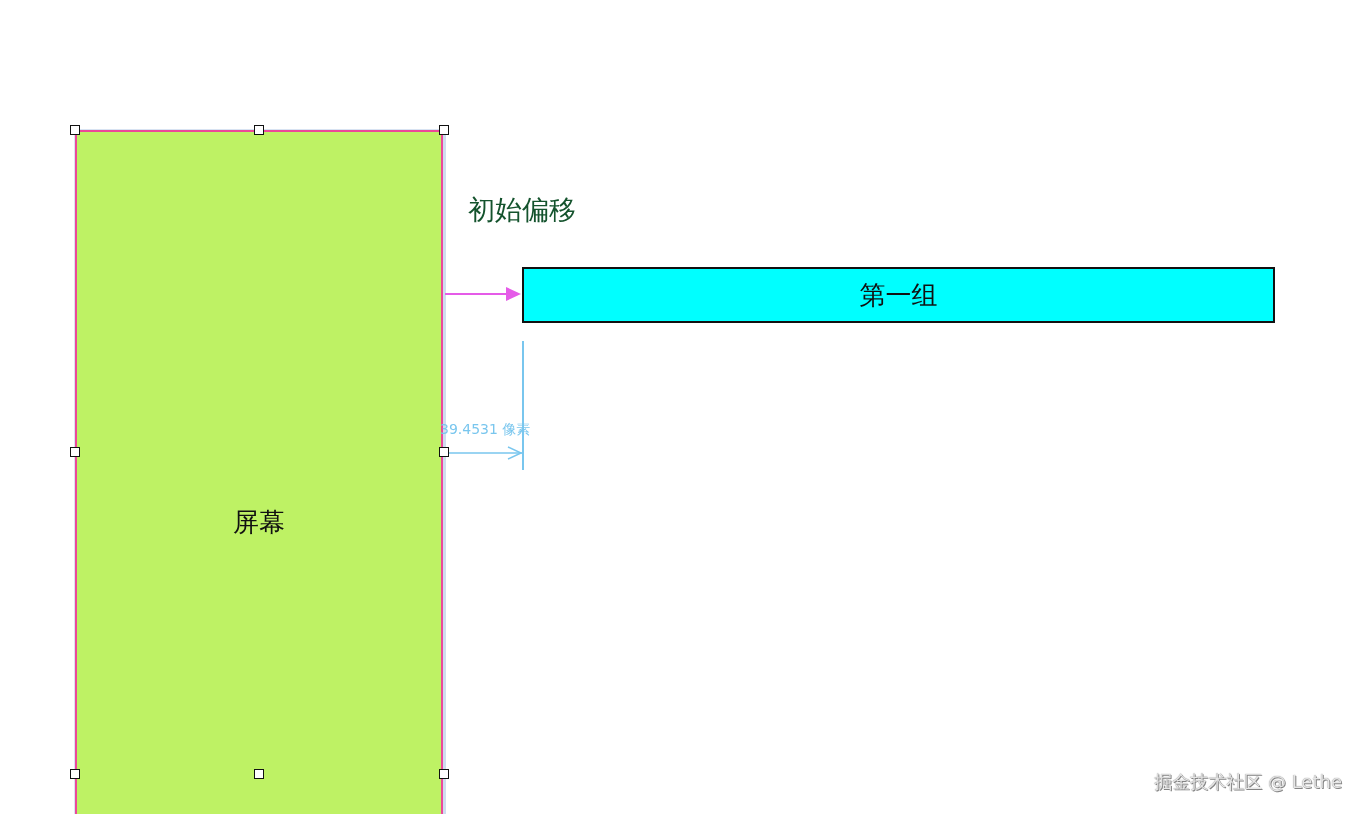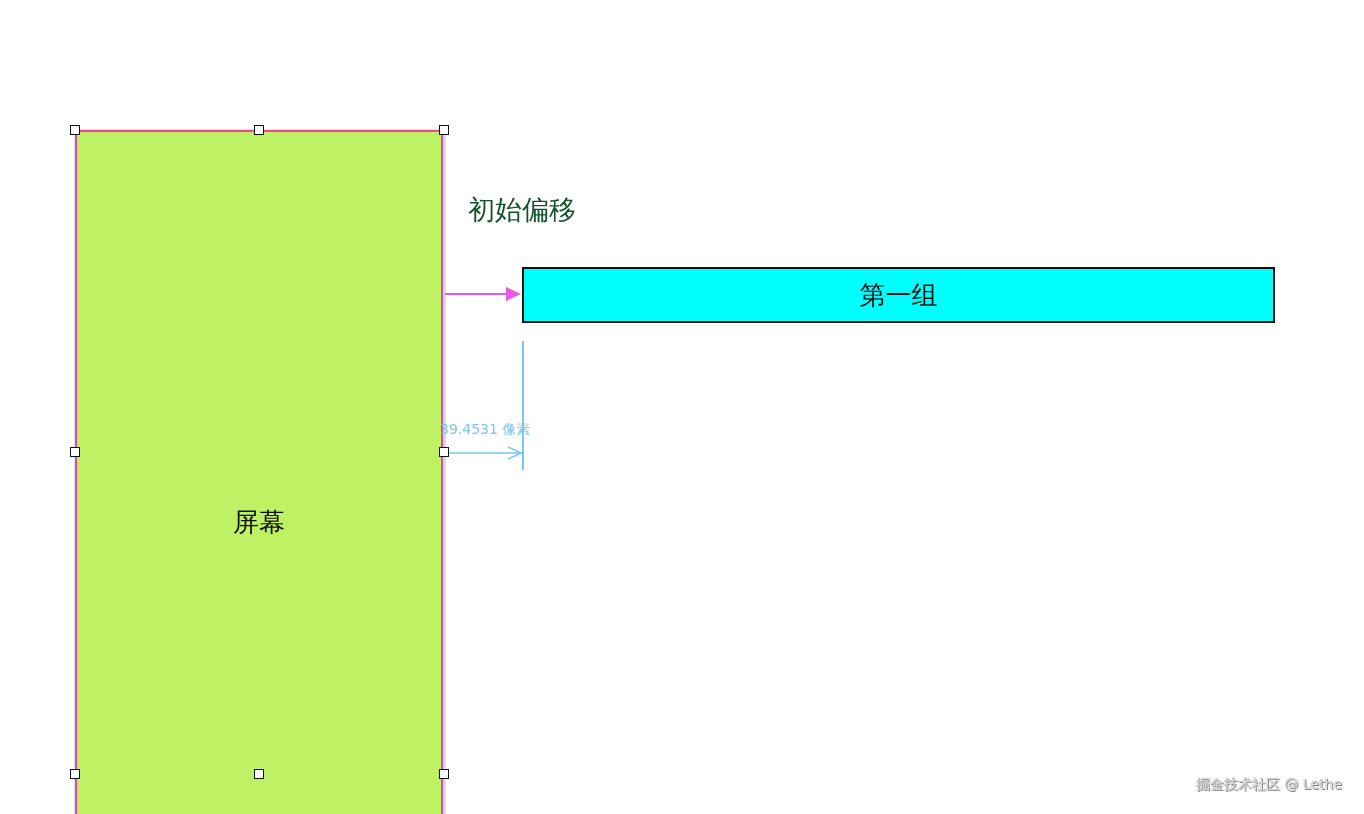--- a/index.html
+++ b/index.html
@@ -28,21 +28,21 @@
       border: 2px solid #111; box-sizing: border-box; background: #00ffff;
       display: flex;
     }
     .group {
       flex: 1; display: flex; align-items: center; justify-content: center;
       font-size: 26px; color: #111;
     }
     .group + .group { border-left: 2px solid #111; }
     .measure-label { left: 432px; top: 421px; font-size: 14px; color: #79c6ee; margin-left: 8px; }
     .watermark {
-      right: 22px; bottom: 20px; font-size: 14px; color: #e6e6e6;
+      right: 22px; bottom: 20px; font-size: 18px; color: #e6e6e6;
       text-shadow: 0 0 1px #666, 1px 1px 0 #888;
     }
   </style>
 </head>
 <body>
 
 <div class="abs screen">
   <span class="screen-label">屏幕</span>
 </div>
 

